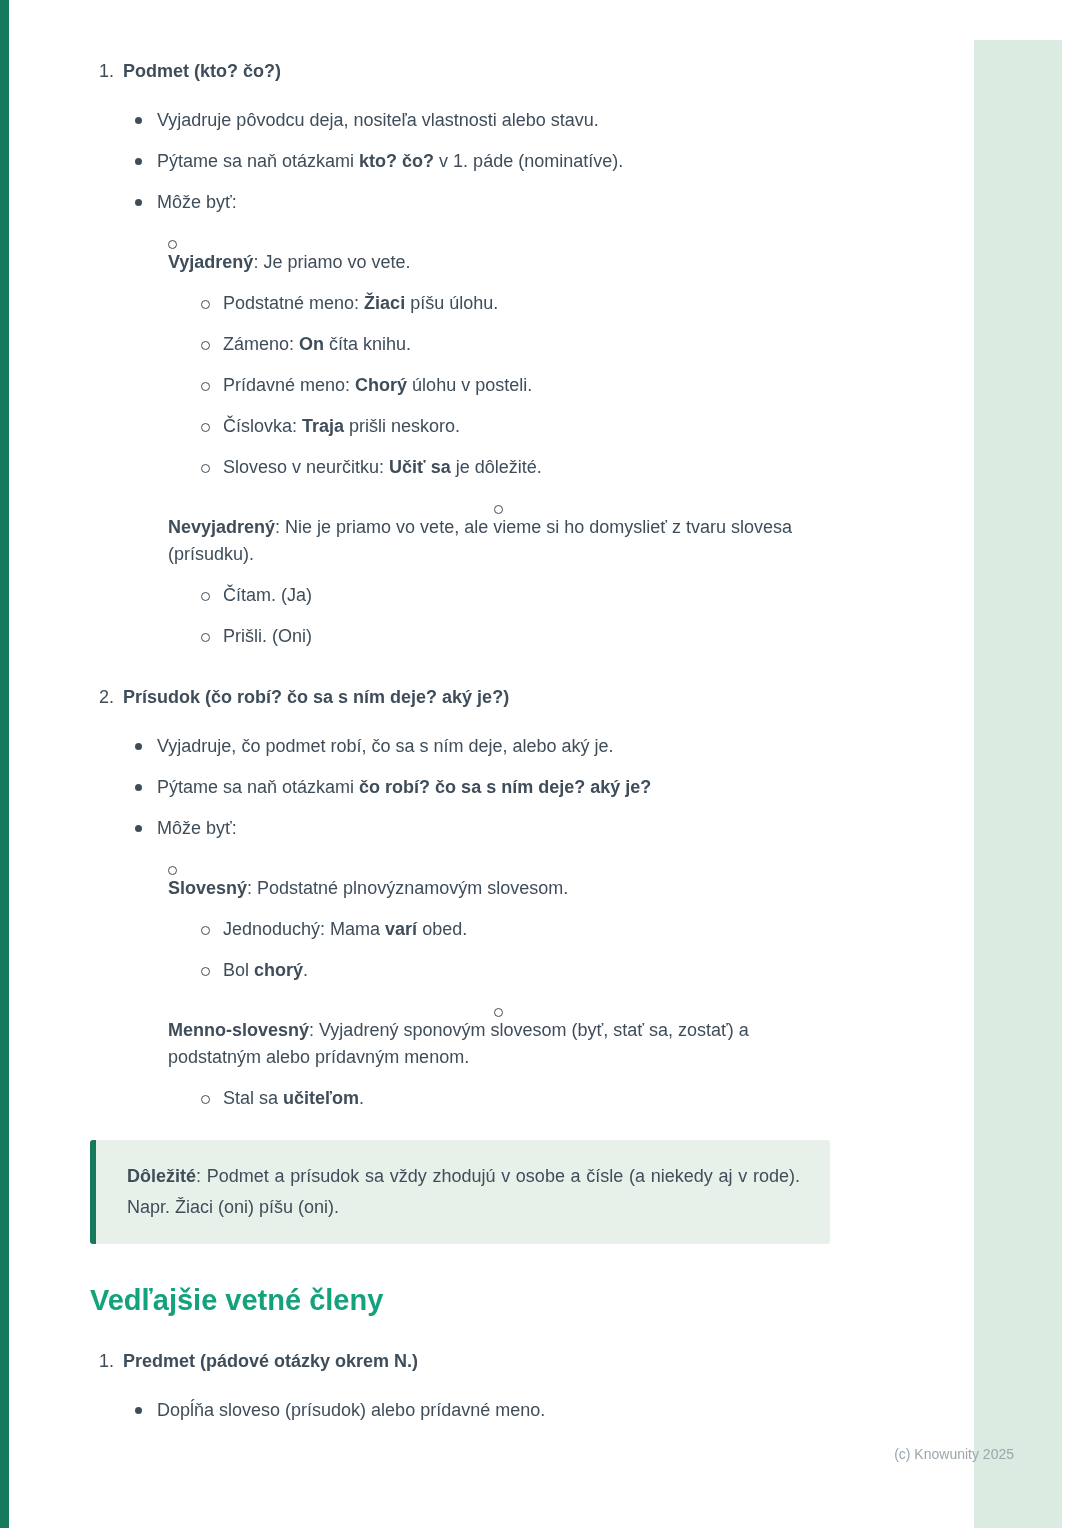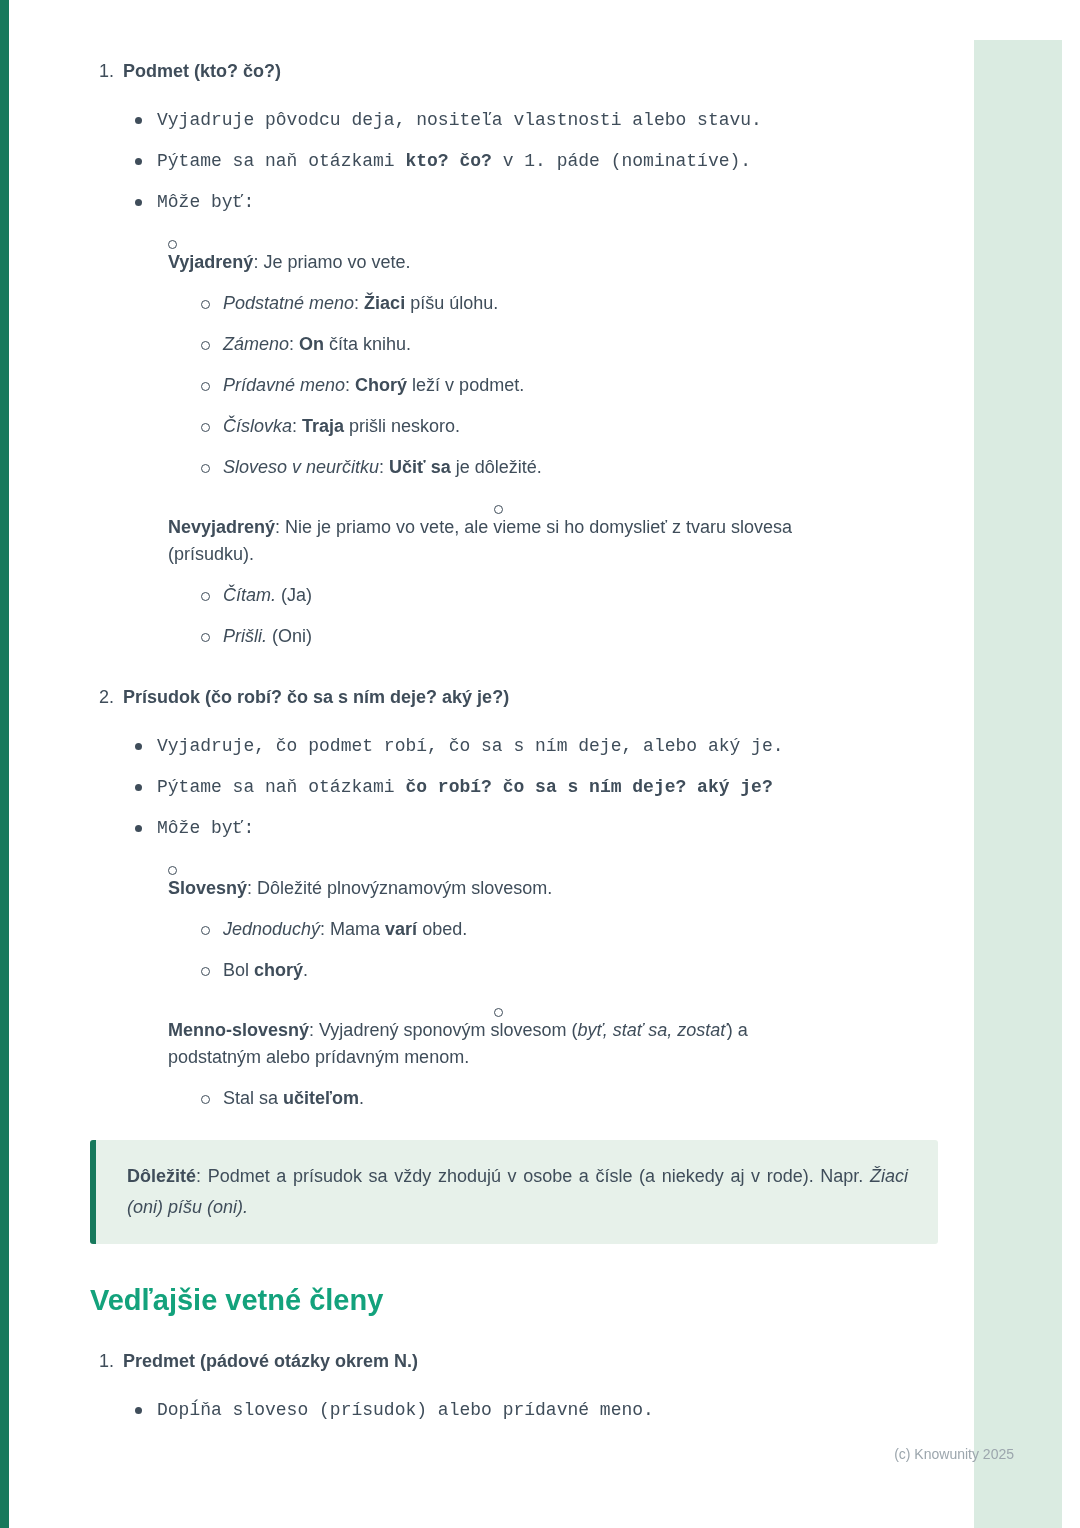--- a/index.html
+++ b/index.html
@@ -18,30 +18,30 @@
   .section-title { margin-bottom:22px; }
   .mt-section { margin-top:34px; }
   .mt-small { margin-top:30px; }
 
   .li { display:flex; margin-bottom:14px; }
   .li-body { flex:1; }
   .marker { flex:none; width:22px; padding-top:10px; }
   .marker::before { content:""; display:block; width:7px; height:7px; border-radius:50%; }
   .disc::before { background:currentColor; }
   .circ::before { border:1.5px solid currentColor; }
-  .l1 { margin-left:45px;font-family:Liberation Mono, monospace; }
+  .l1 { margin-left:45px; }
   .l2 { margin-left:78px;flex-direction:column; }
   .l3 { margin-left:111px; }
   .gap-top { margin-top:14px;align-items:center; }
 
   .seg-b { font-weight:700; }
-  .seg-i { font-style:italic; }
+  .seg-i { }
 
   .callout {
-    margin-top:28px; width:848px;
+    margin-top:28px; width:740px;
     background:var(--callout_bg,#E7F1EA);
     border-left:6px solid var(--accent_teal,#17795C);
     border-radius:3px;
     padding:21px 30px 21px 31px;
   }
   .callout .rich { display:block; text-align:justify; line-height:31px; }
 
   .green-heading { margin-top:38px; font-size:29px; line-height:36px; font-weight:700; color:var(--heading_green,#13A27C); }
   .intro { margin-top:26px; }
 
@@ -80,21 +80,21 @@
   <div class="li l3">
     <span class="marker circ"></span>
     <span class="li-body rich"><span class="seg-i">Podstatné meno</span><span>: </span><span class="seg-b">Žiaci</span><span> píšu úlohu.</span></span>
   </div>
   <div class="li l3">
     <span class="marker circ"></span>
     <span class="li-body rich"><span class="seg-i">Zámeno</span><span>: </span><span class="seg-b">On</span><span> číta knihu.</span></span>
   </div>
   <div class="li l3">
     <span class="marker circ"></span>
-    <span class="li-body rich"><span class="seg-i">Prídavné meno</span><span>: </span><span class="seg-b">Chorý</span><span> leží v podmet.</span></span>
+    <span class="li-body rich"><span class="seg-i">Prídavné meno</span><span>: </span><span class="seg-b">Chorý</span><span> úlohu v posteli.</span></span>
   </div>
   <div class="li l3">
     <span class="marker circ"></span>
     <span class="li-body rich"><span class="seg-i">Číslovka</span><span>: </span><span class="seg-b">Traja</span><span> prišli neskoro.</span></span>
   </div>
   <div class="li l3">
     <span class="marker circ"></span>
     <span class="li-body rich"><span class="seg-i">Sloveso v neurčitku</span><span>: </span><span class="seg-b">Učiť sa</span><span> je dôležité.</span></span>
   </div>
 
@@ -124,21 +124,21 @@
     <span class="marker disc"></span>
     <span class="li-body rich"><span>Pýtame sa naň otázkami </span><span class="seg-b">čo robí? čo sa s ním deje? aký je?</span></span>
   </div>
   <div class="li l1">
     <span class="marker disc"></span>
     <span class="li-body rich"><span>Môže byť:</span></span>
   </div>
 
   <div class="li l2">
     <span class="marker circ"></span>
-    <span class="li-body rich"><span class="seg-b">Slovesný</span><span>: Dôležité plnovýznamovým slovesom.</span></span>
+    <span class="li-body rich"><span class="seg-b">Slovesný</span><span>: Podstatné plnovýznamovým slovesom.</span></span>
   </div>
   <div class="li l3">
     <span class="marker circ"></span>
     <span class="li-body rich"><span class="seg-i">Jednoduchý</span><span>: Mama </span><span class="seg-b">varí</span><span> obed.</span></span>
   </div>
 
   <div class="li l3">
     <span class="marker circ"></span>
     <span class="li-body rich"><span>Bol </span><span class="seg-b">chorý</span><span>.</span></span>
   </div>

